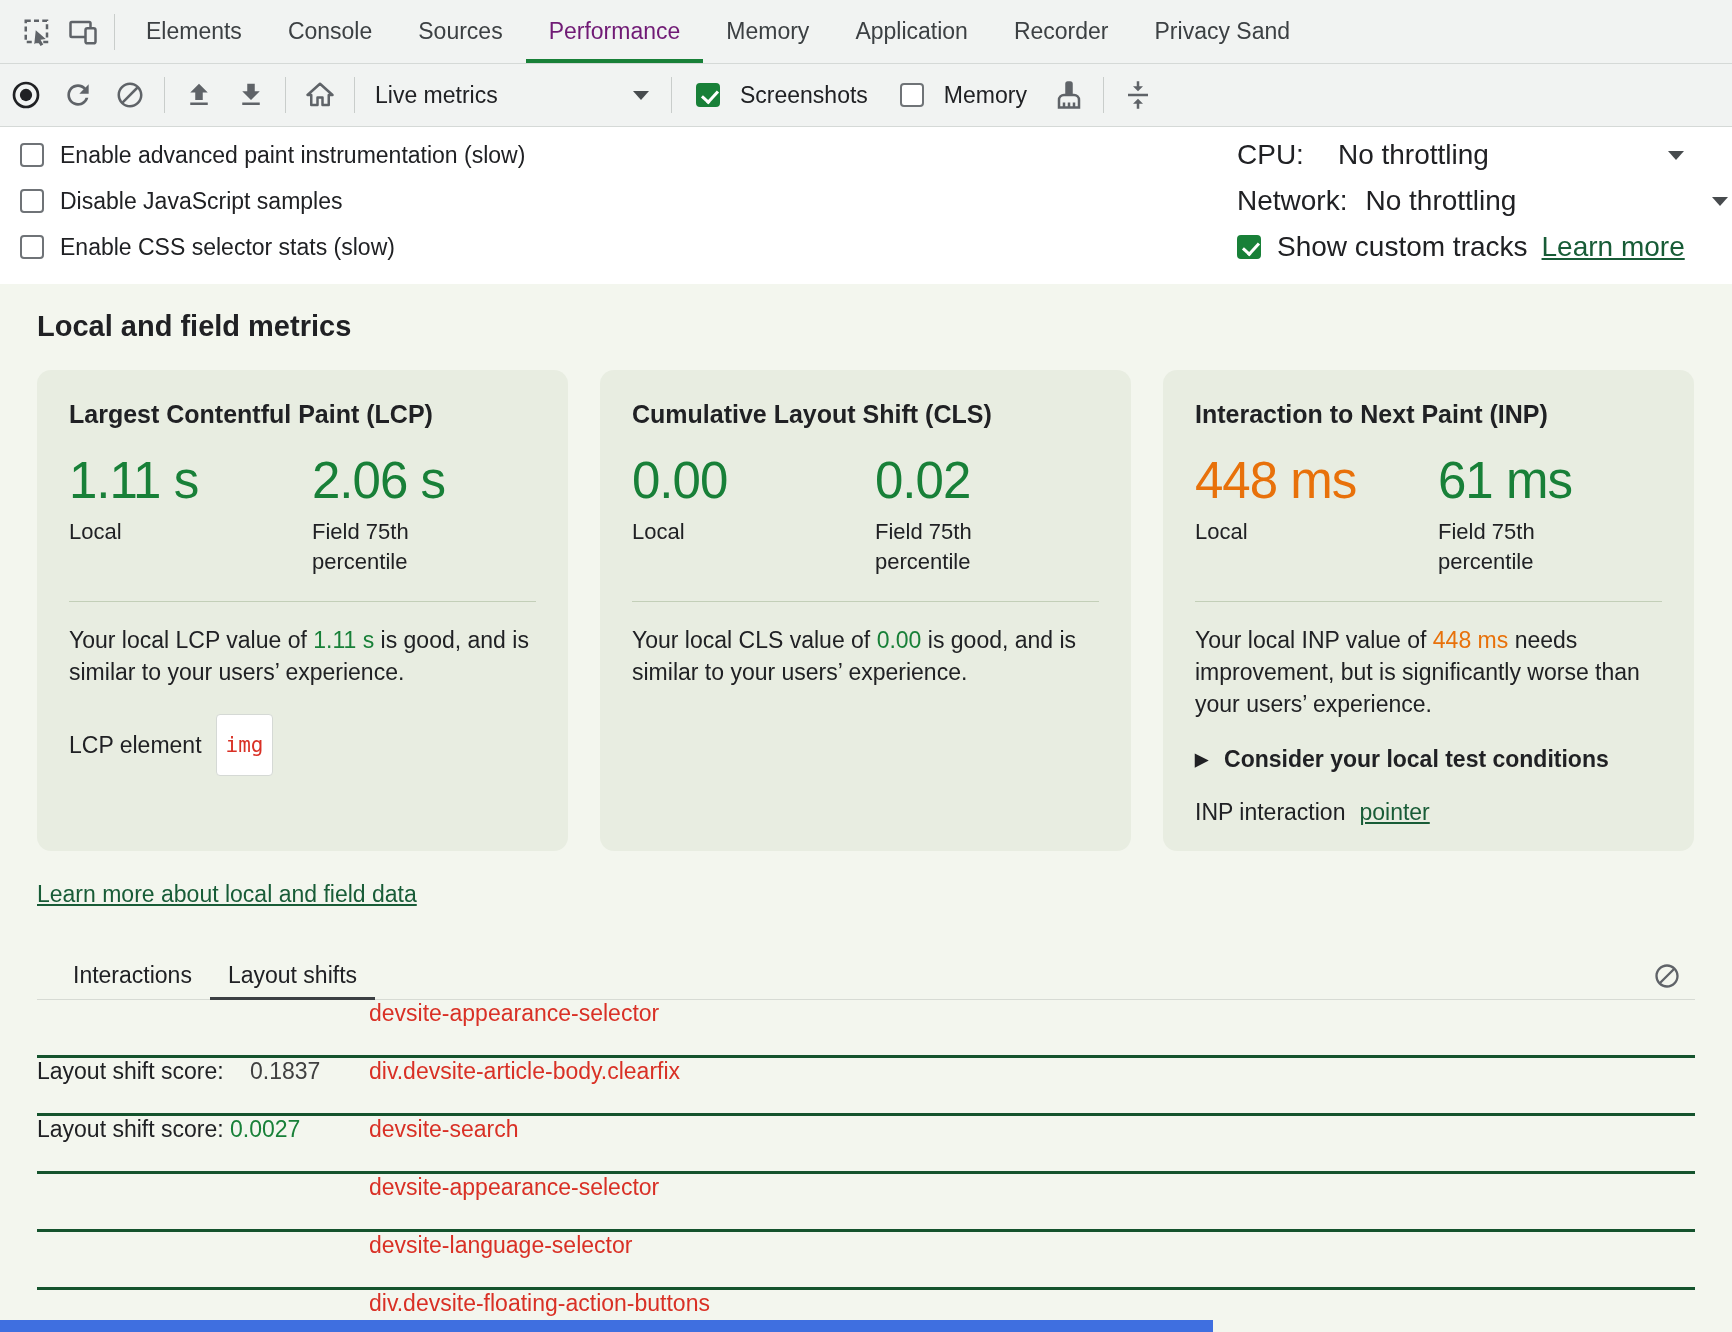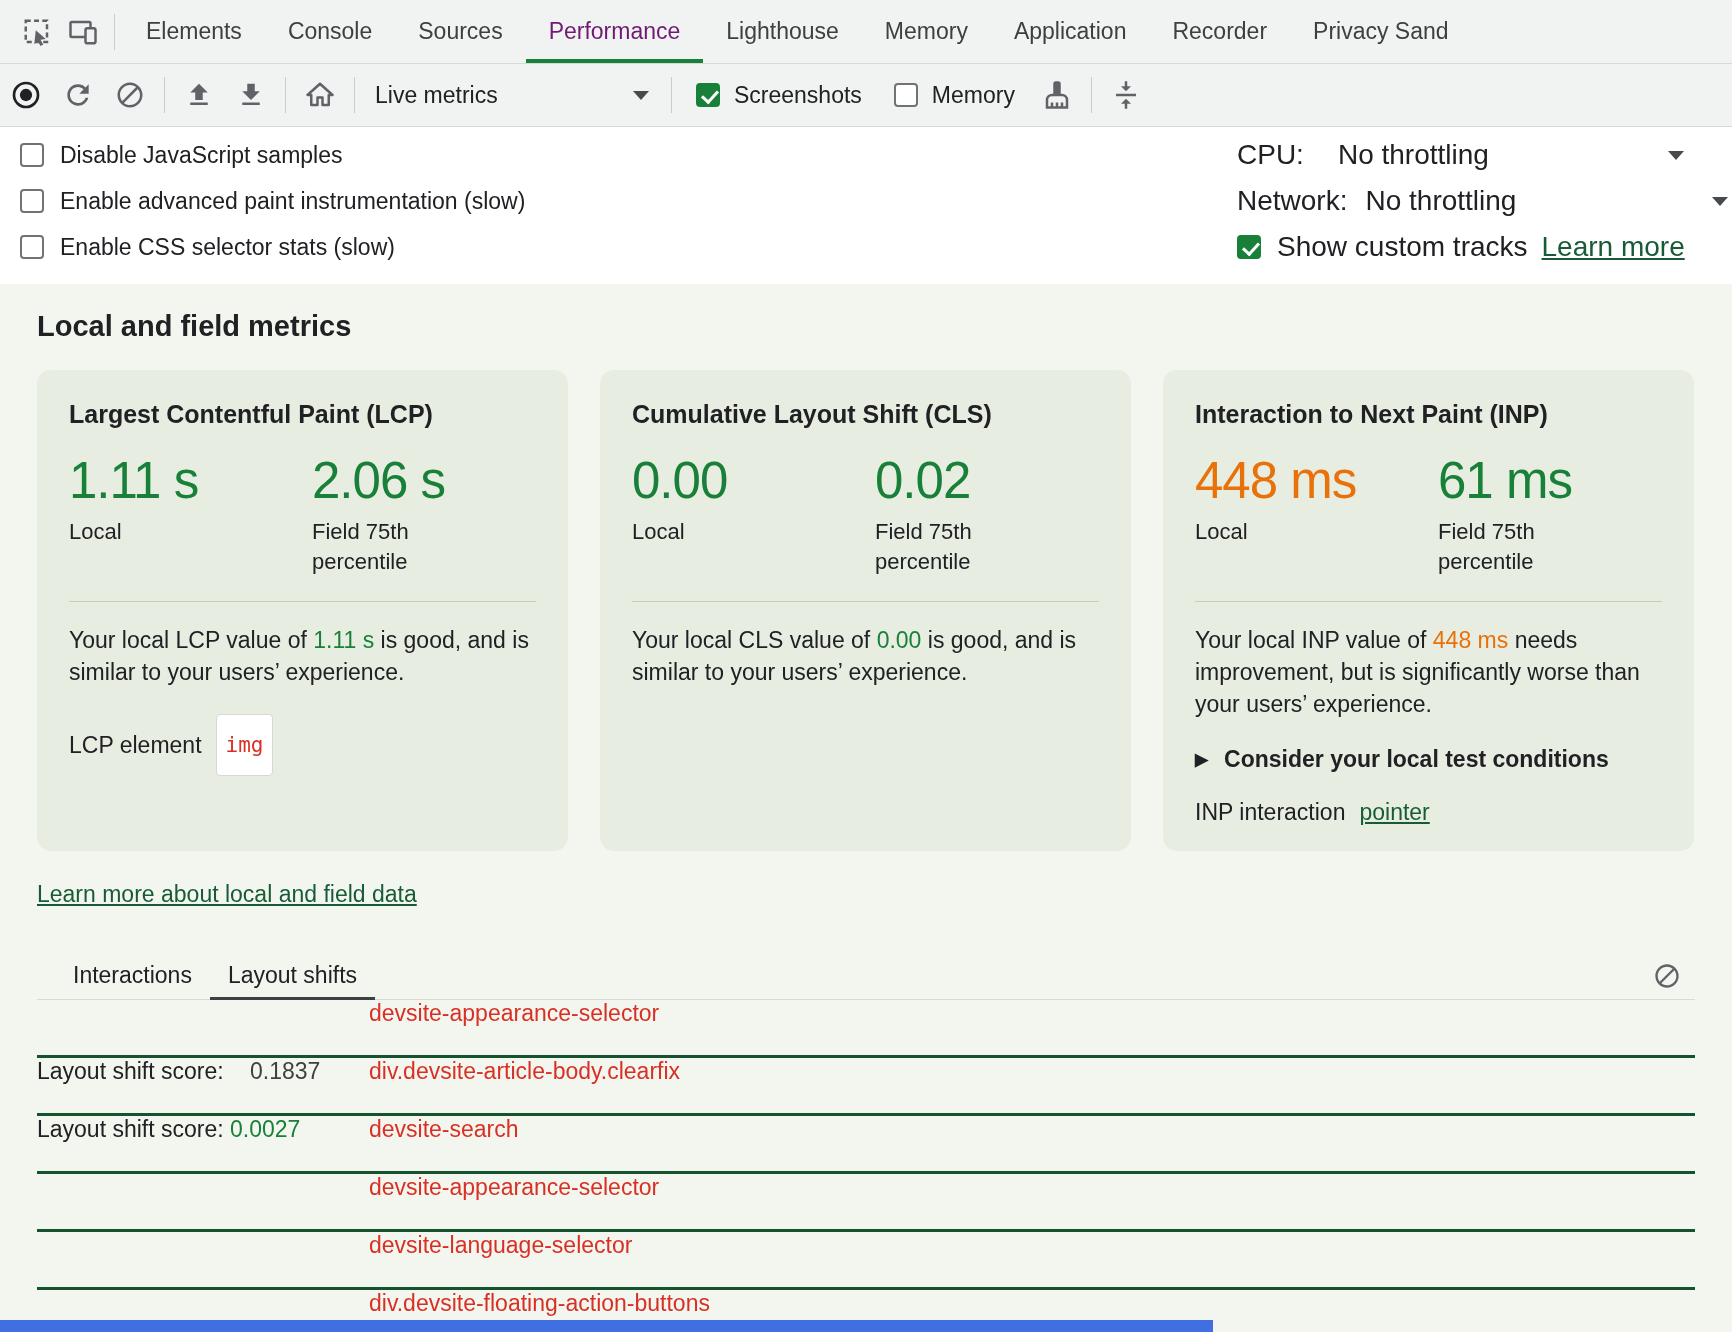--- a/index.html
+++ b/index.html
@@ -42,21 +42,21 @@
     display: flex; align-items: center;
   }
   .toolbar .vsep { margin-top: 0; }
   .tool-icon { width: 52px; height: 46px; display:flex; align-items:center; justify-content:center; cursor:pointer; flex:none; }
   .mode-select {
     display:flex; align-items:center; justify-content:space-between;
     width: 300px; padding: 0 14px 0 12px; height: 44px;
     font-size: 23px; color:#202124; cursor:pointer; flex:none;
   }
   .caret { width:0; height:0; border-left:8px solid transparent; border-right:8px solid transparent; border-top:9px solid #474b4e; flex:none; }
-  .check-row { display:flex; align-items:center; gap:14px; padding: 0 16px; font-size:23px; cursor:pointer; flex:none; }
+  .check-row { display:flex; align-items:center; gap:20px; padding: 0 16px; font-size:23px; cursor:pointer; flex:none; }
   .checkbox { width:24px; height:24px; border:2px solid #6f7377; border-radius:4px; background:#fff; position:relative; flex:none; }
   .checkbox.checked { background:#188038; border-color:#188038; }
   .checkbox.checked::after {
     content:""; position:absolute; left:7px; top:2px; width:7px; height:13px;
     border:solid #fff; border-width:0 3px 3px 0; transform:rotate(42deg);
   }
 
   
   .settings { position:relative; background:#fff; padding: 5px 0 14px 0; }
   .settings-left { padding-left: 20px; }
@@ -159,23 +159,20 @@
     <div class="main-tab">
         <span>Console</span>
       </div>
     <div class="main-tab">
         <span>Sources</span>
       </div>
     <div class="main-tab active">
         <span>Performance</span>
       </div>
     <div class="main-tab">
-        <span>Lighthouse</span>
-      </div>
-    <div class="main-tab">
         <span>Memory</span>
       </div>
     <div class="main-tab">
         <span>Application</span>
       </div>
     <div class="main-tab">
         <span>Recorder</span>
       </div>
     <div class="main-tab">
         <span>Privacy Sand</span>
@@ -256,25 +253,25 @@
             <path d="M8 19h3v4h2v-4h3l-4-4-4 4zm8-14h-3V1h-2v4H8l4 4 4-4zM4 11h16v2H4z" fill="#5f6368"></path>
           </svg>
       </span>
     </div>
   </div>
 
   <div class="settings">
     <div class="settings-left">
       <label class="s-row">
         <span class="checkbox"></span>
-        <span>Disable JavaScript samples</span>
+        <span>Enable advanced paint instrumentation (slow)</span>
       </label>
       <label class="s-row">
         <span class="checkbox"></span>
-        <span>Enable advanced paint instrumentation (slow)</span>
+        <span>Disable JavaScript samples</span>
       </label>
       <label class="s-row">
         <span class="checkbox"></span>
         <span>Enable CSS selector stats (slow)</span>
       </label>
     </div>
     <div class="settings-right">
       <div class="sr-row">
         <span class="sr-label">CPU:</span>
         <span class="sr-value">No throttling</span>

